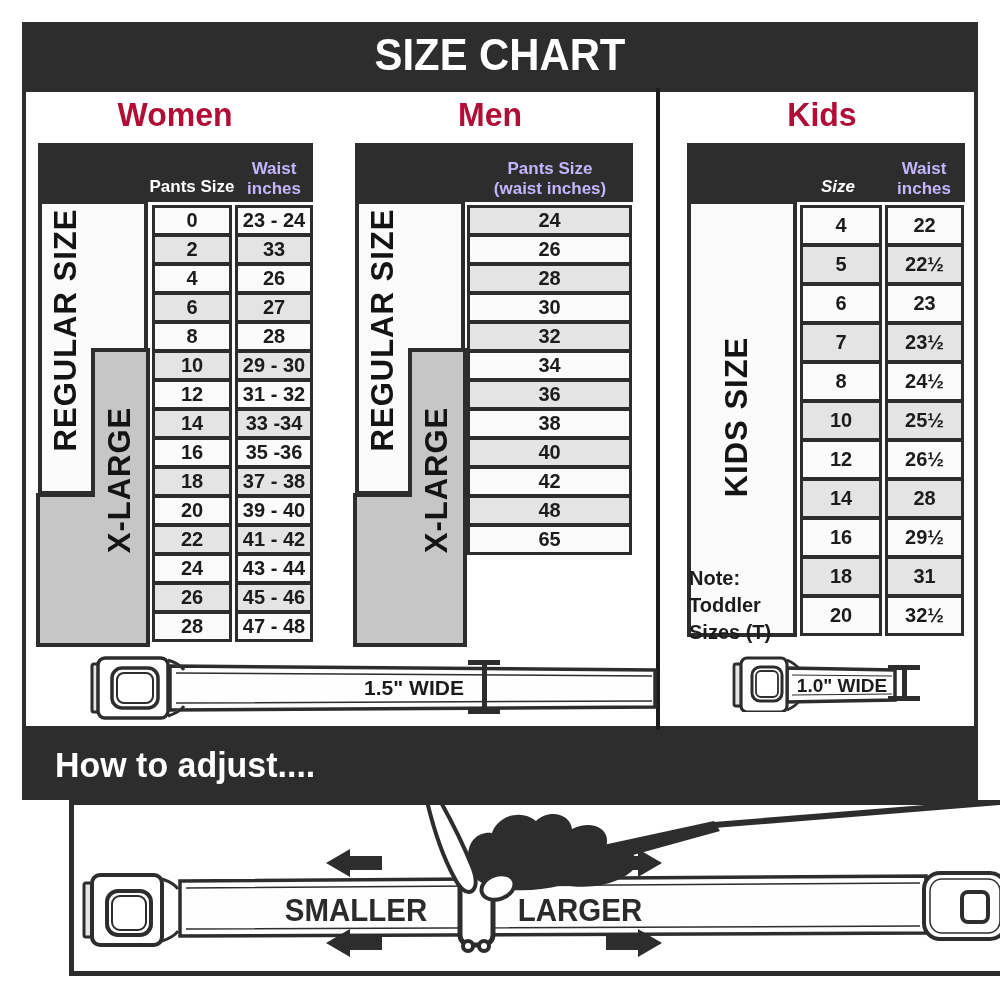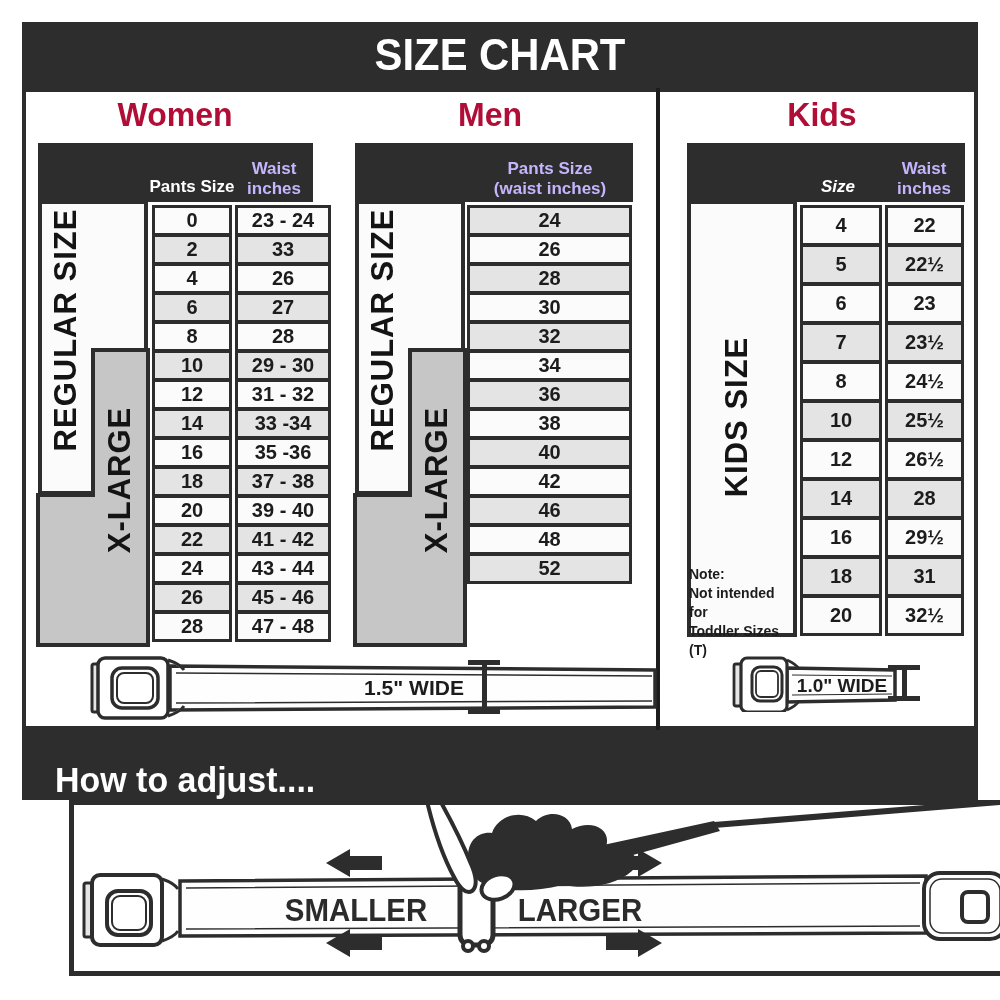--- a/index.html
+++ b/index.html
@@ -16,30 +16,30 @@
   .thead .h1{position:absolute;bottom:5px;transform:translateX(-50%);color:#fff;font-size:17px;font-weight:bold;white-space:nowrap;}
   .thead .h2{position:absolute;bottom:3px;transform:translateX(-50%);color:#c4b5fd;font-size:17px;font-weight:bold;text-align:center;line-height:1.18;white-space:nowrap;}
   .label-box{border:4px solid #2d2d2d;box-sizing:border-box;background:#fbfbfb;}
   .rot-label{width:300px;height:36px;display:flex;align-items:center;justify-content:center;
              transform:rotate(-90deg);font-size:31px;font-weight:bold;color:#141414;letter-spacing:1px;white-space:nowrap;transform-origin:center;}
   .rows{display:flex;flex-direction:column;}
   .trow{display:flex;gap:3px;margin-top:-2px;}
   .trow:first-child{margin-top:0;}
   .cell{box-sizing:border-box;border:3px solid #2d2d2d;background:#fbfbfb;height:31px;
         display:flex;align-items:center;justify-content:center;font-size:20px;font-weight:bold;color:#1c1c1c;}
-  #women-rows .c1{width:80px}  #women-rows .c2{width:96px}
+  #women-rows .c1{width:80px}  #women-rows .c2{width:78px}
   #men-rows  .c1{width:165px}
   #kids-rows .c1{width:82px}   #kids-rows .c2{width:79px}
   #kids-rows .cell{height:41px}
   #women-rows .trow:nth-child(even) .cell,
   #kids-rows  .trow:nth-child(even) .cell,
   #men-rows   .trow:nth-child(odd)  .cell{background:#e4e4e4;}
-  .note{left:689px;top:565px;width:106px;font-size:14px;font-weight:bold;color:#1c1c1c;line-height:1.35;}
+  .note{left:689px;top:565px;width:106px;font-size:20px;font-weight:bold;color:#1c1c1c;line-height:1.35;}
   .belt-width-label{font-size:21px;font-weight:bold;color:#1c1c1c;text-align:center;width:160px;}
-  .adjust-bar{left:22px;top:730px;width:956px;height:70px;display:flex;align-items:flex-end;}
+  .adjust-bar{left:22px;top:730px;width:956px;height:70px;display:flex;align-items:center;}
   .adjust-title{color:#fff;font-size:35px;font-weight:bold;margin-left:33px;transform:scaleX(.97);transform-origin:left;}
   .adjust-box{left:25px;top:800px;width:950px;height:176px;border:5px solid #2d2d2d;box-sizing:border-box;background:#fff;margin-left:44px;}
   .adjust-word{position:absolute;width:180px;text-align:center;font-size:31px;font-weight:bold;color:#2b2b2b;transform:scaleX(.95);}
   svg{display:block;}
 </style>
 </head>
 <body>
 
 <div class="page">
 
@@ -167,42 +167,38 @@
       <div class="trow">
      <div class="cell c1">38</div>
       </div>
       <div class="trow">
      <div class="cell c1">40</div>
       </div>
       <div class="trow">
      <div class="cell c1">42</div>
       </div>
       <div class="trow">
-     <div class="cell c1">46</div>
-      </div>
-      <div class="trow">
      <div class="cell c1">48</div>
       </div>
       <div class="trow">
-     <div class="cell c1">52</div>
+     <div class="cell c1">65</div>
       </div>
     </div>
 
   <div class="abs thead" style="left:687px;top:143px;width:278px;">
     <span class="h1" style="left:151px;font-style:italic;">Size</span>
     <div class="h2" style="left:237px;">
       <div>Waist</div>
       <div>inches</div>
     </div>
   </div>
   <div class="abs label-box" style="left:687px;top:200px;width:110px;height:437px;"></div>
   <div class="abs rot-label" style="left:587px;top:399px;">KIDS SIZE</div>
   <div class="abs note">
     <div>Note:</div>
-    <div>Not intended for</div>
     <div>Toddler Sizes (T)</div>
   </div>
   <div id="kids-rows" class="abs rows" style="left:800px;top:205px;">
       <div class="trow">
      <div class="cell c1">4</div>
      <div class="cell c2">22</div>
       </div>
       <div class="trow">
      <div class="cell c1">5</div>
      <div class="cell c2">22½</div>

